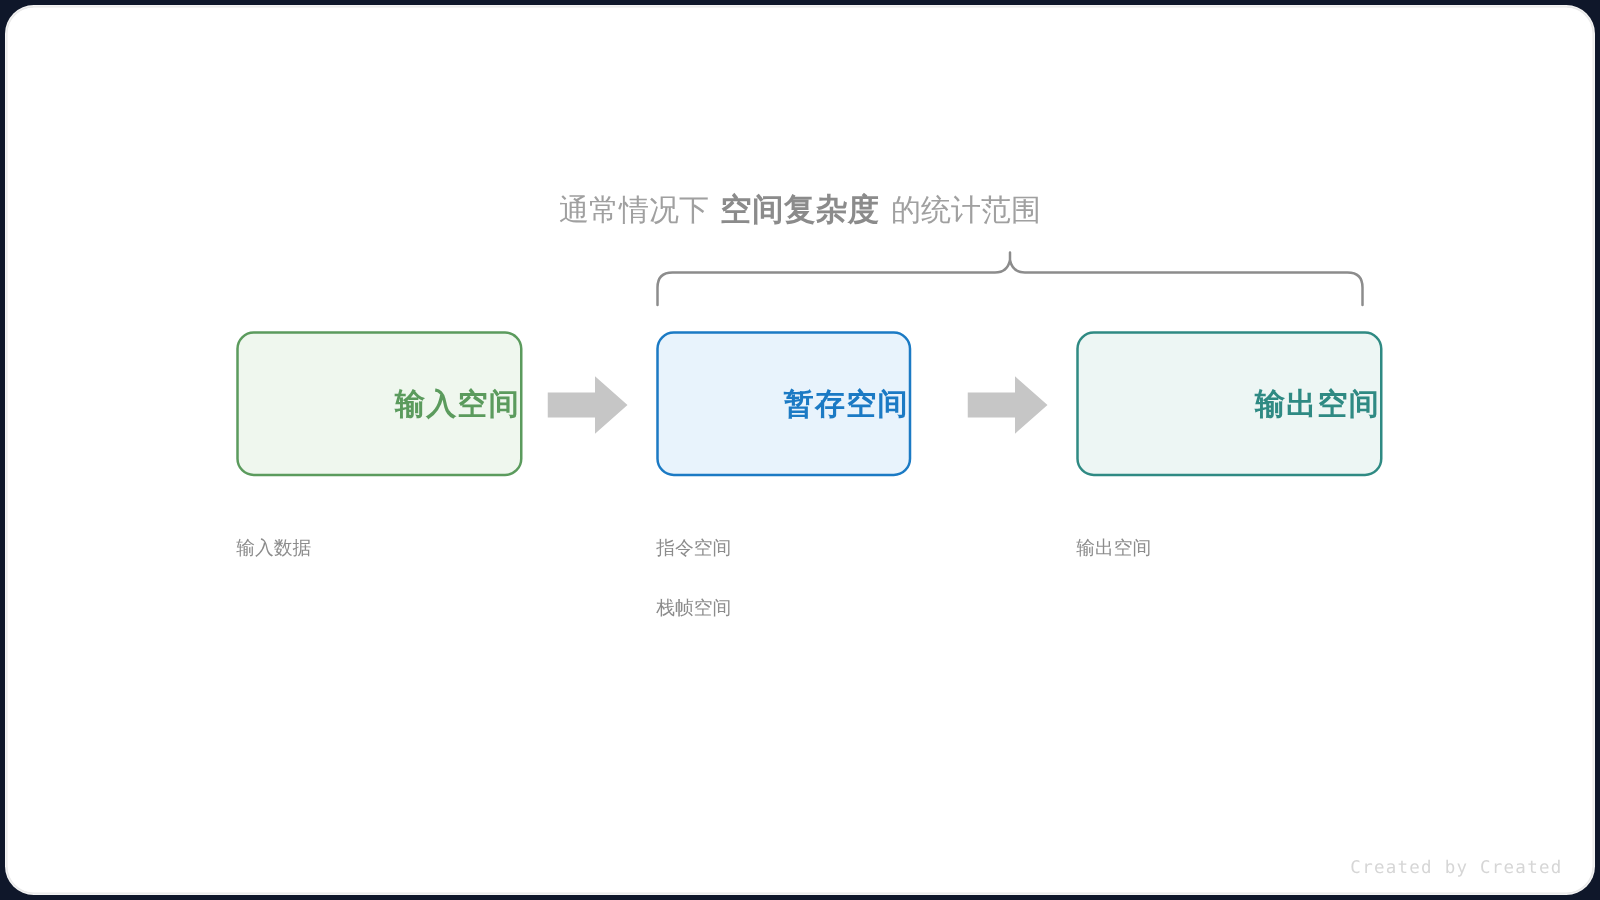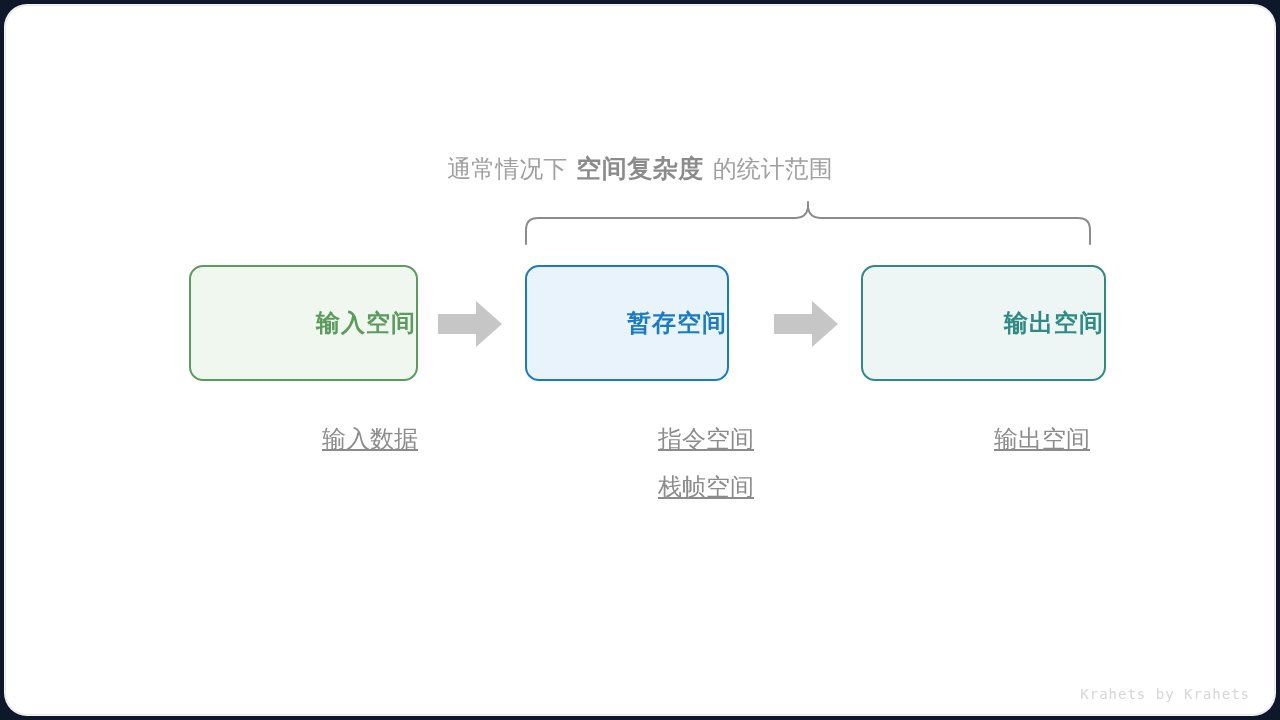--- a/index.html
+++ b/index.html
@@ -114,26 +114,25 @@
     top: 299px;
     width: 66px;
     height: 50px;
   }
   #arrow-1 { left: 438px; }
   #arrow-2 { left: 774px; }
 
   
   .caption {
     position: absolute;
-    text-align: right;
-    font-size: 24px;
+    text-align: left;
+    font-size: 15px;
     color: #8c8c8c;
     line-height: 48px;
     white-space: nowrap;
-    text-decoration: underline;
   }
   #caption-input  { left: 189px; top: 415px; width: 229px; }
   #caption-temp   { left: 525px; top: 415px; width: 229px; }
   #caption-output { left: 861px; top: 415px; width: 229px; }
 
   
   #footer {
     position: absolute;
     right: 30px;
     bottom: 18px;
@@ -184,14 +183,14 @@
     <div>输入数据</div>
   </div>
   <div class="caption" id="caption-temp">
     <div>指令空间</div>
     <div>栈帧空间</div>
   </div>
   <div class="caption" id="caption-output">
     <div>输出空间</div>
   </div>
 
-  <div id="footer">Krahets by Krahets</div>
+  <div id="footer">Created by Created</div>
 </div>
 
 </body></html>

